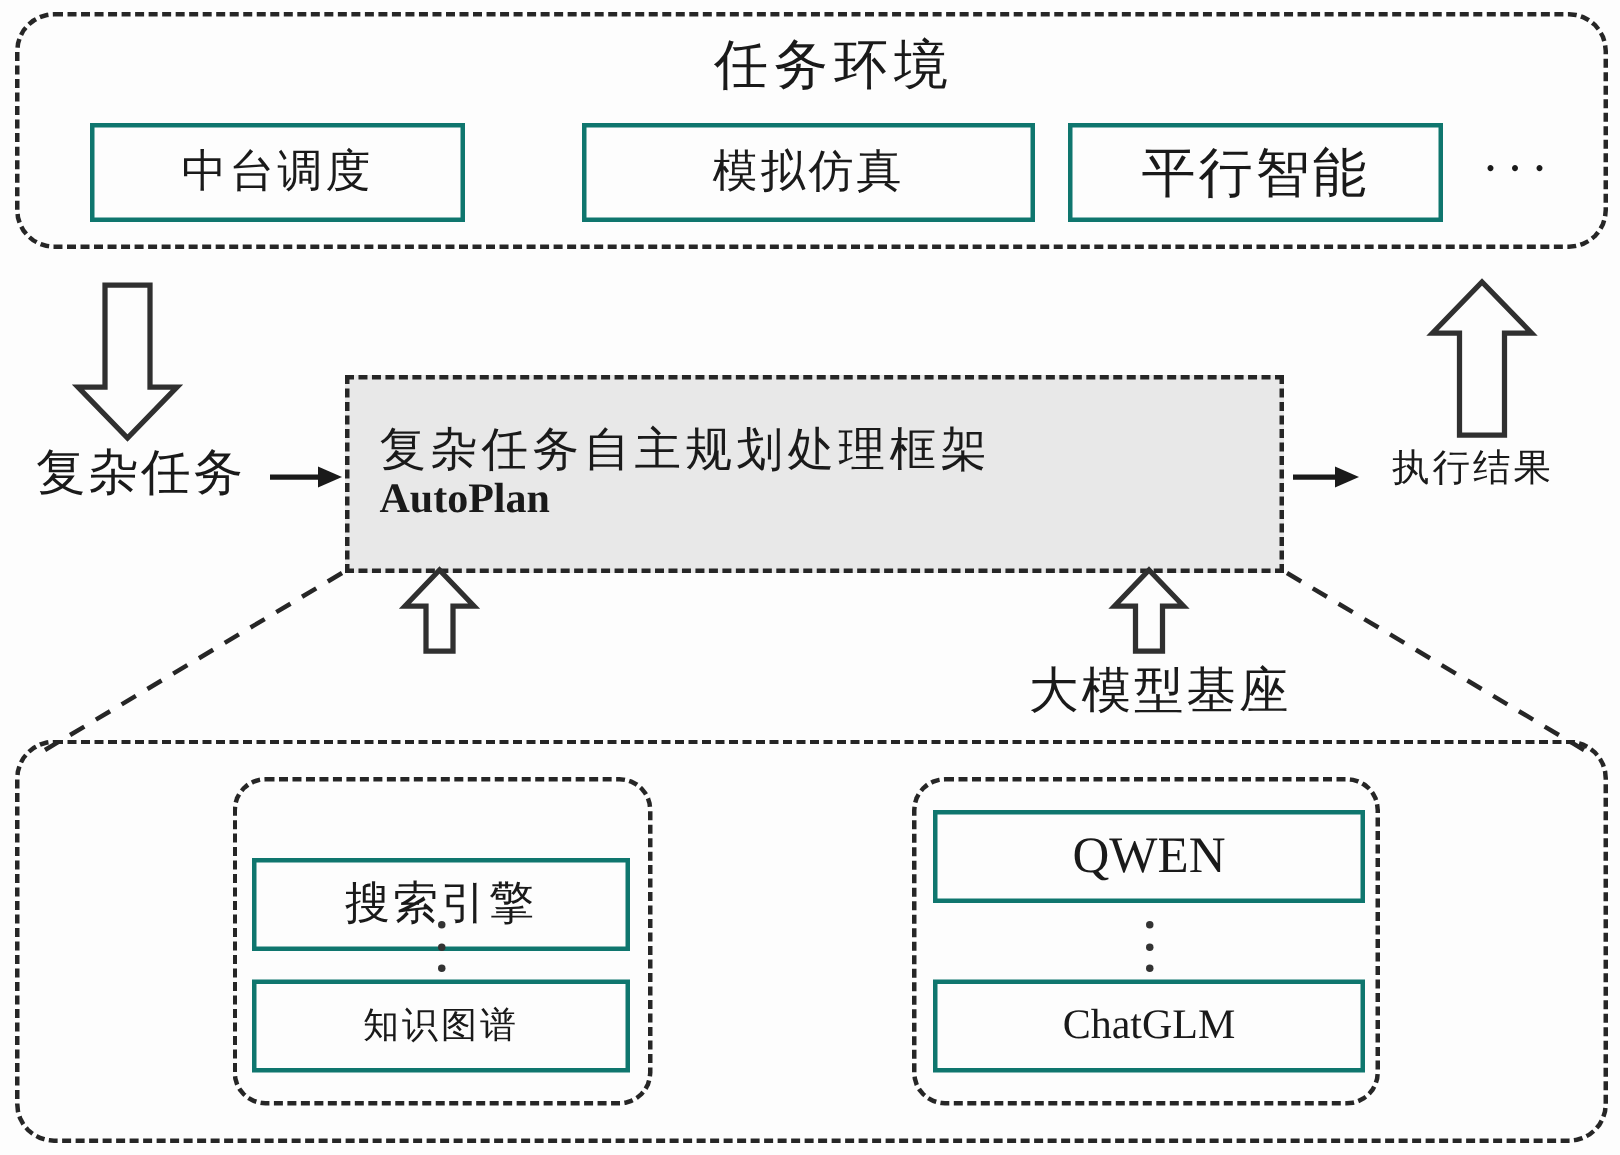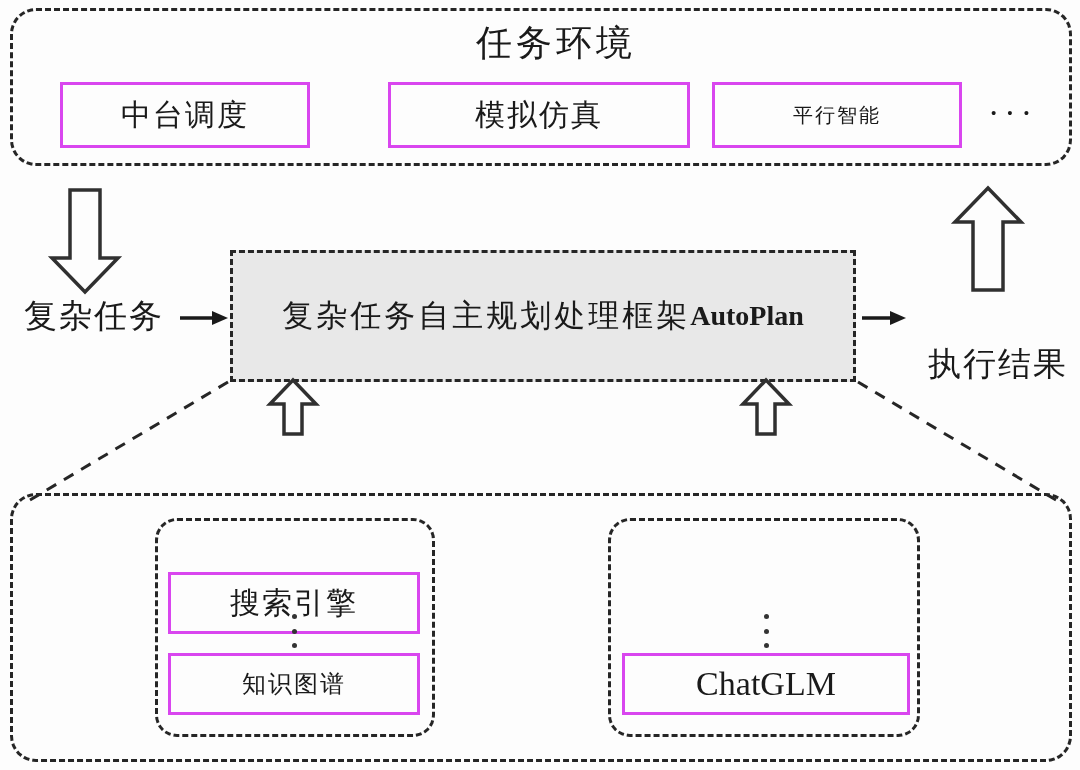--- a/index.html
+++ b/index.html
@@ -30,44 +30,44 @@
   .dashed-group {
     position: absolute;
     border: 3px dashed #262626;
     border-radius: 22px;
     box-sizing: border-box;
   }
 
   
   .solid-box {
     position: absolute;
-    border: 3px solid #d946ef;
+    border: 3px solid #0f766e;
     background: #fdfdfd;
     box-sizing: border-box;
     display: flex;
     align-items: center;
     justify-content: center;
     text-align: right;
     line-height: 1;
   }
   .cn {
     font-family: "Liberation Serif", "DejaVu Serif", serif;
     letter-spacing: 2px;
   }
 
   
   #framework-box {
     position: absolute;
     border: 3px dashed #262626;
     background: #e8e8e8;
     box-sizing: border-box;
     display: flex;
-    flex-direction: row;
-    align-items: center;
+    flex-direction: column;
     justify-content: center;
+    padding-left: 20px;
   }
   #framework-box .fw-title {
     font-size: 31px;
     letter-spacing: 3px;
     line-height: 1.1;
   }
   #framework-box .fw-sub {
     font-size: 28px;
     font-weight: bold;
     font-family: "Liberation Serif", "DejaVu Serif", serif;
@@ -120,62 +120,64 @@
 
   <div class="dashed-container" style="left:10px; top:8px; width:1062px; height:158px;">
   </div>
 
   <div class="label cn" style="left:0; top:25px; width:1080px; text-align:center; font-size:36px; letter-spacing:4px;">任务环境</div>
 
   <div class="solid-box cn" style="left:60px; top:82px; width:250px; height:66px; font-size:30px;">中台调度</div>
 
   <div class="solid-box cn" style="left:388px; top:82px; width:302px; height:66px; font-size:30px;">模拟仿真</div>
 
-  <div class="solid-box cn" style="left:712px; top:82px; width:250px; height:66px; font-size:20px;">平行智能</div>
+  <div class="solid-box cn" style="left:712px; top:82px; width:250px; height:66px; font-size:36px;">平行智能</div>
 
   <div class="ellipsis-h" style="left:988px; top:96px;">···</div>
 
   <div id="framework-box" style="left:230px; top:250px; width:626px; height:132px;">
     <div class="fw-title cn">复杂任务自主规划处理框架</div>
     <div class="fw-sub">AutoPlan</div>
   </div>
 
   <div class="label cn" style="left:8px; top:300px; font-size:33px; letter-spacing:2px;">复杂任务</div>
 
-  <div class="label cn" style="left:912px; top:300px; font-size:33px; letter-spacing:2px;margin-top:48px;">执行结果</div>
+  <div class="label cn" style="left:912px; top:300px; font-size:25px; letter-spacing:2px;">执行结果</div>
 
 
+  <div class="label cn" style="left:670px; top:445px; font-size:33px; letter-spacing:2px;">大模型基座</div>
 
   <div class="dashed-container" style="left:10px; top:493px; width:1062px; height:269px;">
   </div>
 
   <div class="dashed-group" style="left:155px; top:518px; width:280px; height:219px;">
   </div>
 
   <div class="solid-box cn" style="left:168px; top:540px; width:252px; height:62px; font-size:30px;margin-top:32px;">搜索引擎</div>
 
   <div class="ellipsis-v" style="left:291px; top:614px; width:6px; height:34px;">
     <i></i>
       <i></i>
       <i></i>
   </div>
 
   <div class="solid-box cn" style="left:168px; top:653px; width:252px; height:62px; font-size:24px;">知识图谱</div>
 
   <div class="dashed-group" style="left:608px; top:518px; width:312px; height:219px;">
   </div>
 
+  <div class="solid-box" style="left:622px; top:540px; width:288px; height:62px; font-size:34px;">QWEN</div>
 
   <div class="ellipsis-v" style="left:763px; top:614px; width:6px; height:34px;">
     <i></i>
       <i></i>
       <i></i>
   </div>
 
-  <div class="solid-box" style="left:622px; top:653px; width:288px; height:62px; font-size:34px;">ChatGLM</div>
+  <div class="solid-box" style="left:622px; top:653px; width:288px; height:62px; font-size:28px;">ChatGLM</div>
 
   <svg id="arrows" viewBox="0 0 1080 770" xmlns="http://www.w3.org/2000/svg">
 
     <polygon points="70,190 100,190 100,258 118,258 85,292 52,258 70,258" fill="#fdfdfd" stroke="#303030" stroke-width="3.5" stroke-linejoin="miter"></polygon>
 
     <polygon points="973,290 973,222 955,222 988,188 1021,222 1003,222 1003,290" fill="#fdfdfd" stroke="#303030" stroke-width="3.5" stroke-linejoin="miter"></polygon>
 
     <line x1="180" y1="318" x2="216" y2="318" stroke="#1a1a1a" stroke-width="3.5"></line>
     <polygon points="228,318 212,311 212,325" fill="#1a1a1a"></polygon>
 

